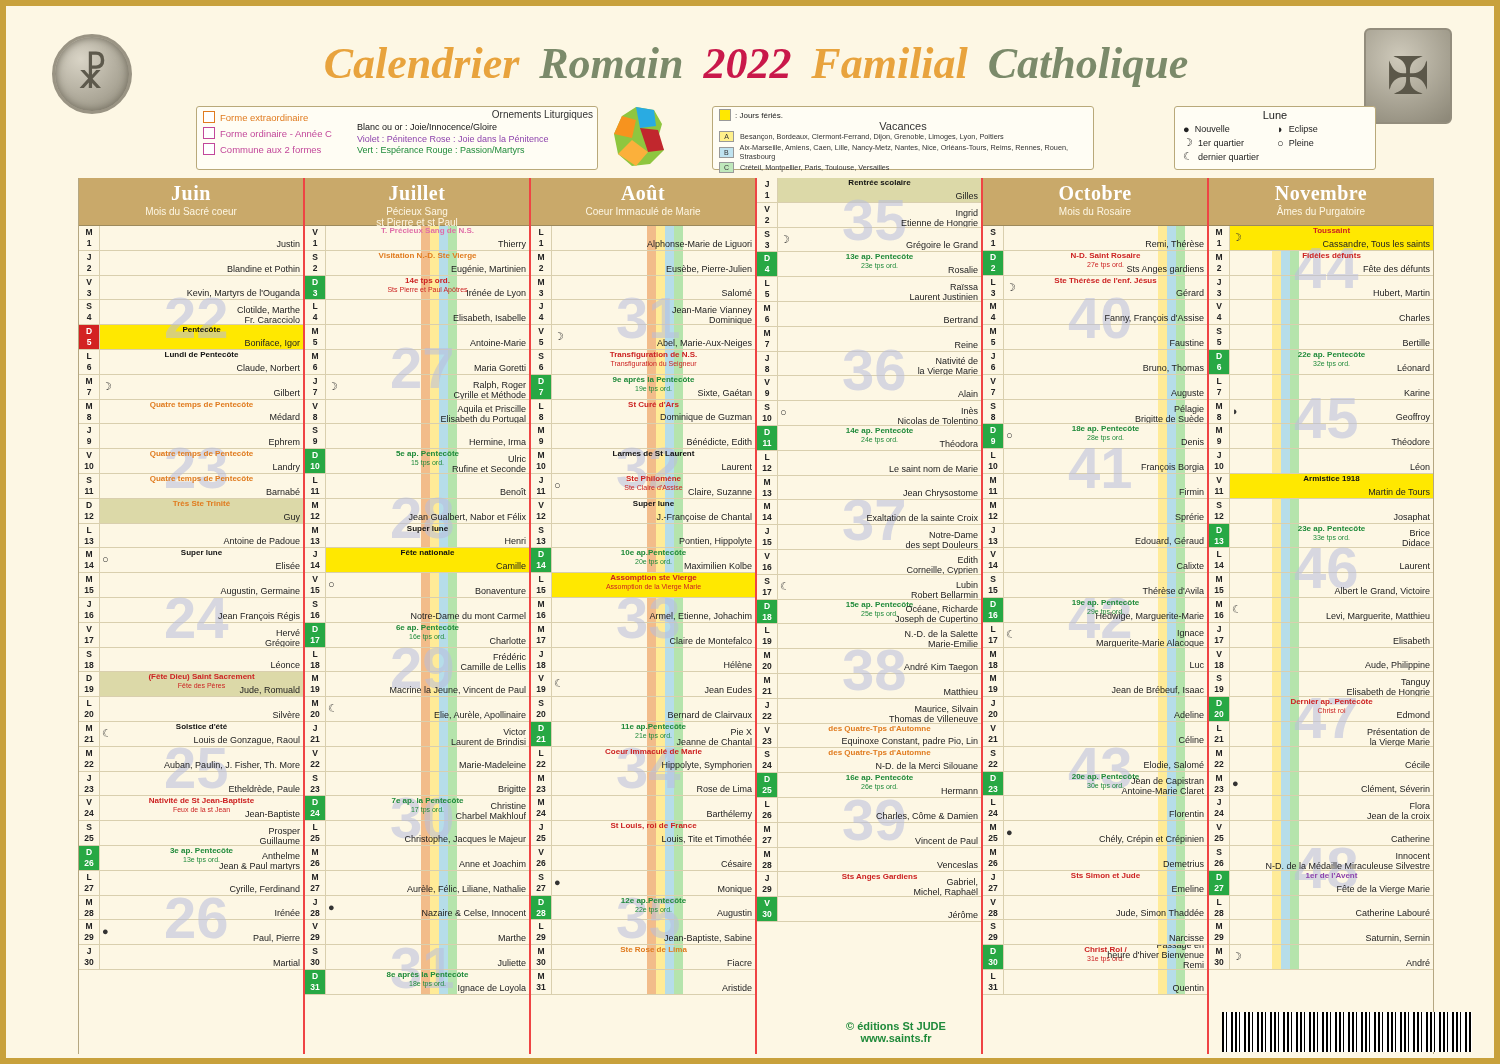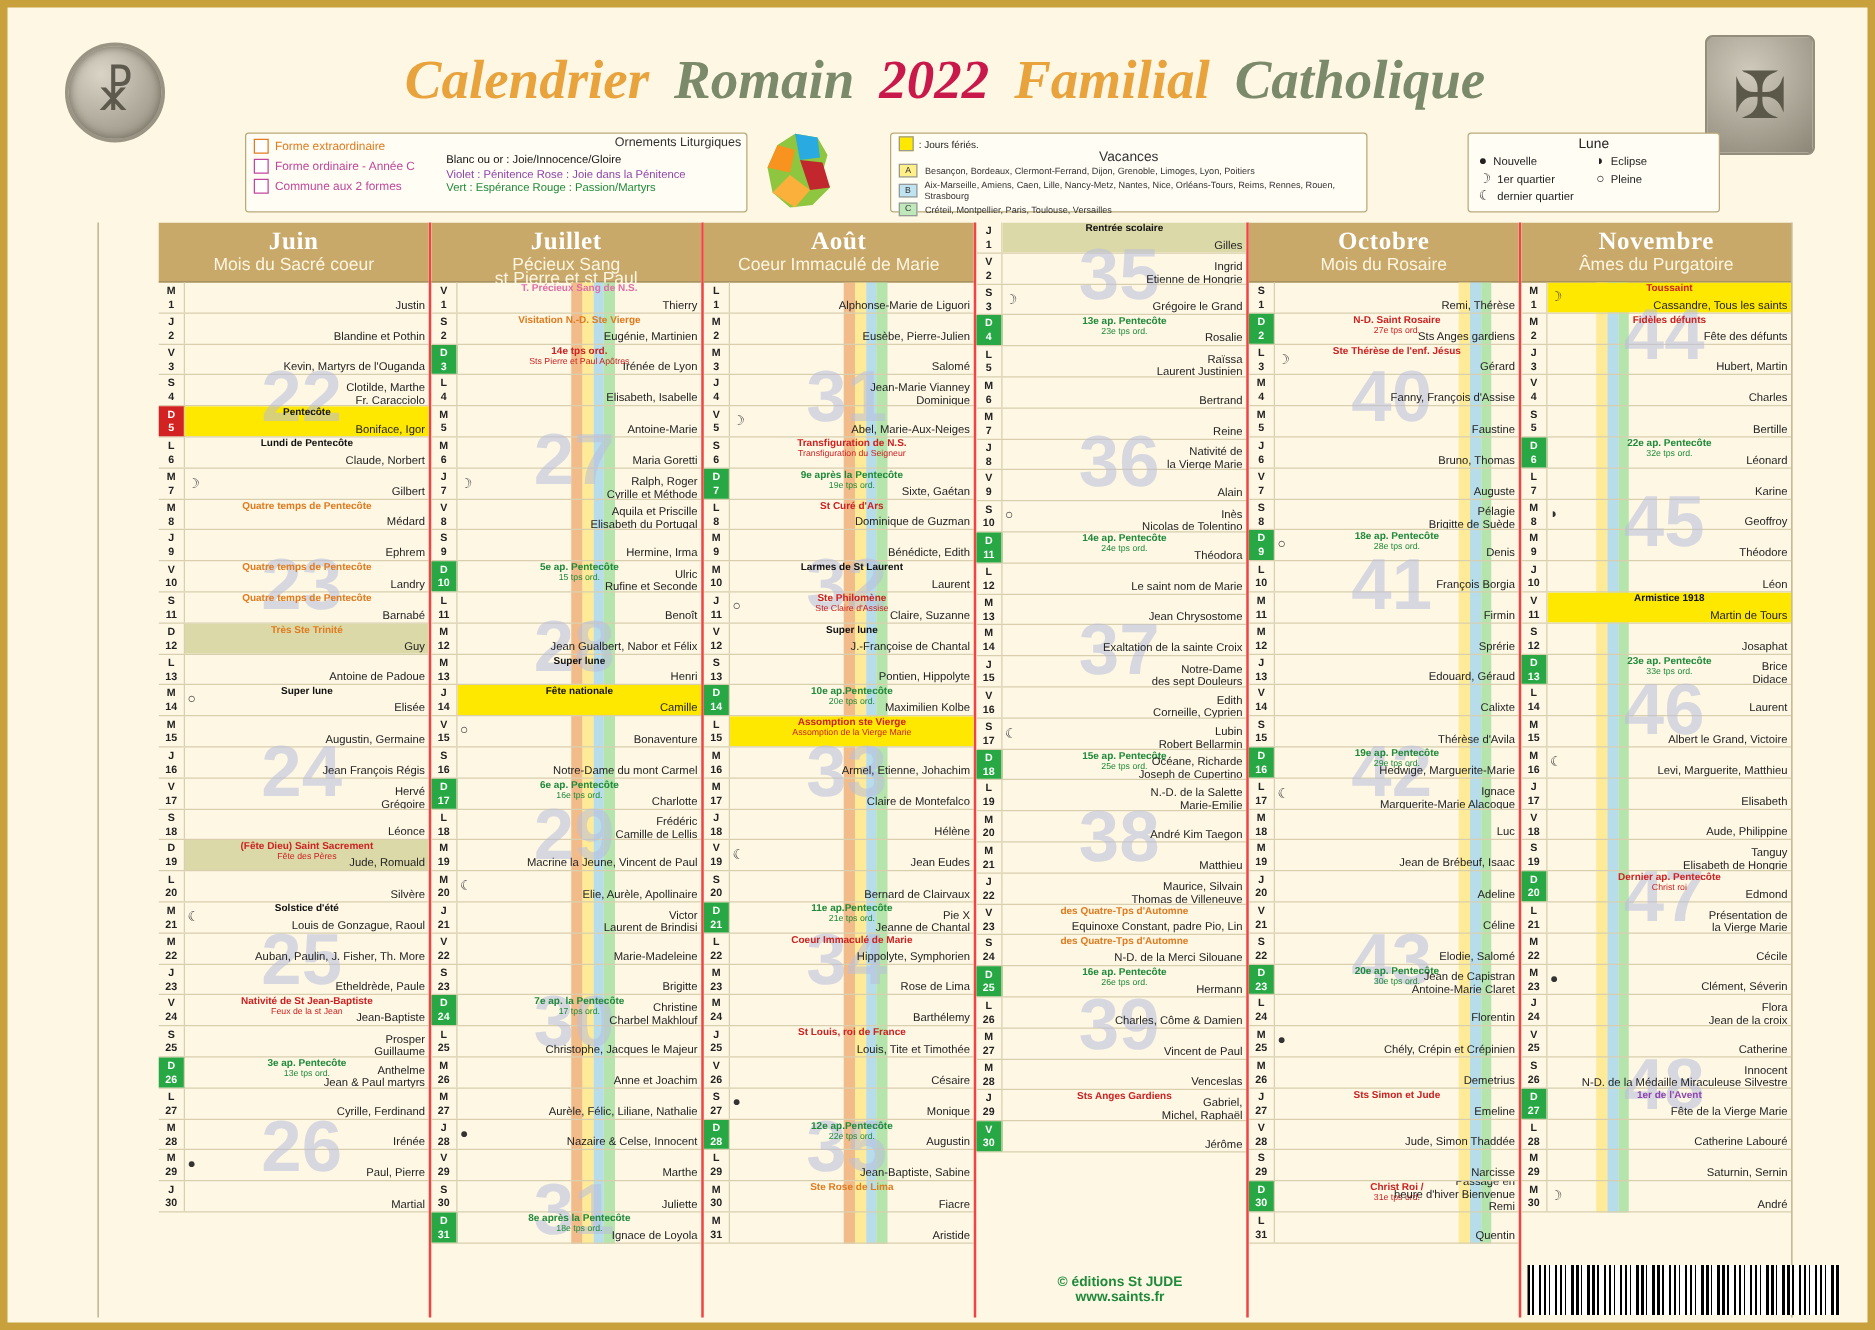--- a/index.html
+++ b/index.html
@@ -88,30 +88,30 @@
   .cal{
     position:absolute;left:72px;top:172px;width:1356px;height:876px;
     display:flex;
   }
   .month{
     flex:1 1 0;
     border-left:2px solid #ef4444;
     position:relative;
     overflow:hidden;
   }
-  .month:first-child{border-left:1px solid #b5a781;padding-left:48px;}
+  .month:first-child{border-left:1px solid #b5a781;}
   .month:last-child{border-right:1px solid #b5a781;}
   .mhead{
     height:48px;background:#c9a96a;border-bottom:1px solid #a8catch;
     border-bottom:1px solid #9d8a5c;
     text-align:center;color:#fff;
     padding-top:4px;box-sizing:border-box;
   }
   .mname{font-family:"Liberation Serif",serif;font-weight:bold;font-size:20px;color:#ffffff;letter-spacing:.5px;}
-  .msub{font-size:14px;color:#fdf6e3;line-height:11px;margin-top:1px;}
+  .msub{font-size:10px;color:#fdf6e3;line-height:11px;margin-top:1px;}
   .days{position:relative;}
   .day{
     height:24.8px;
     border-bottom:1px solid #d9cfae;
     display:flex;align-items:stretch;
     position:relative;
     box-sizing:border-box;
     font-size:9px;
   }
   .dcell{

